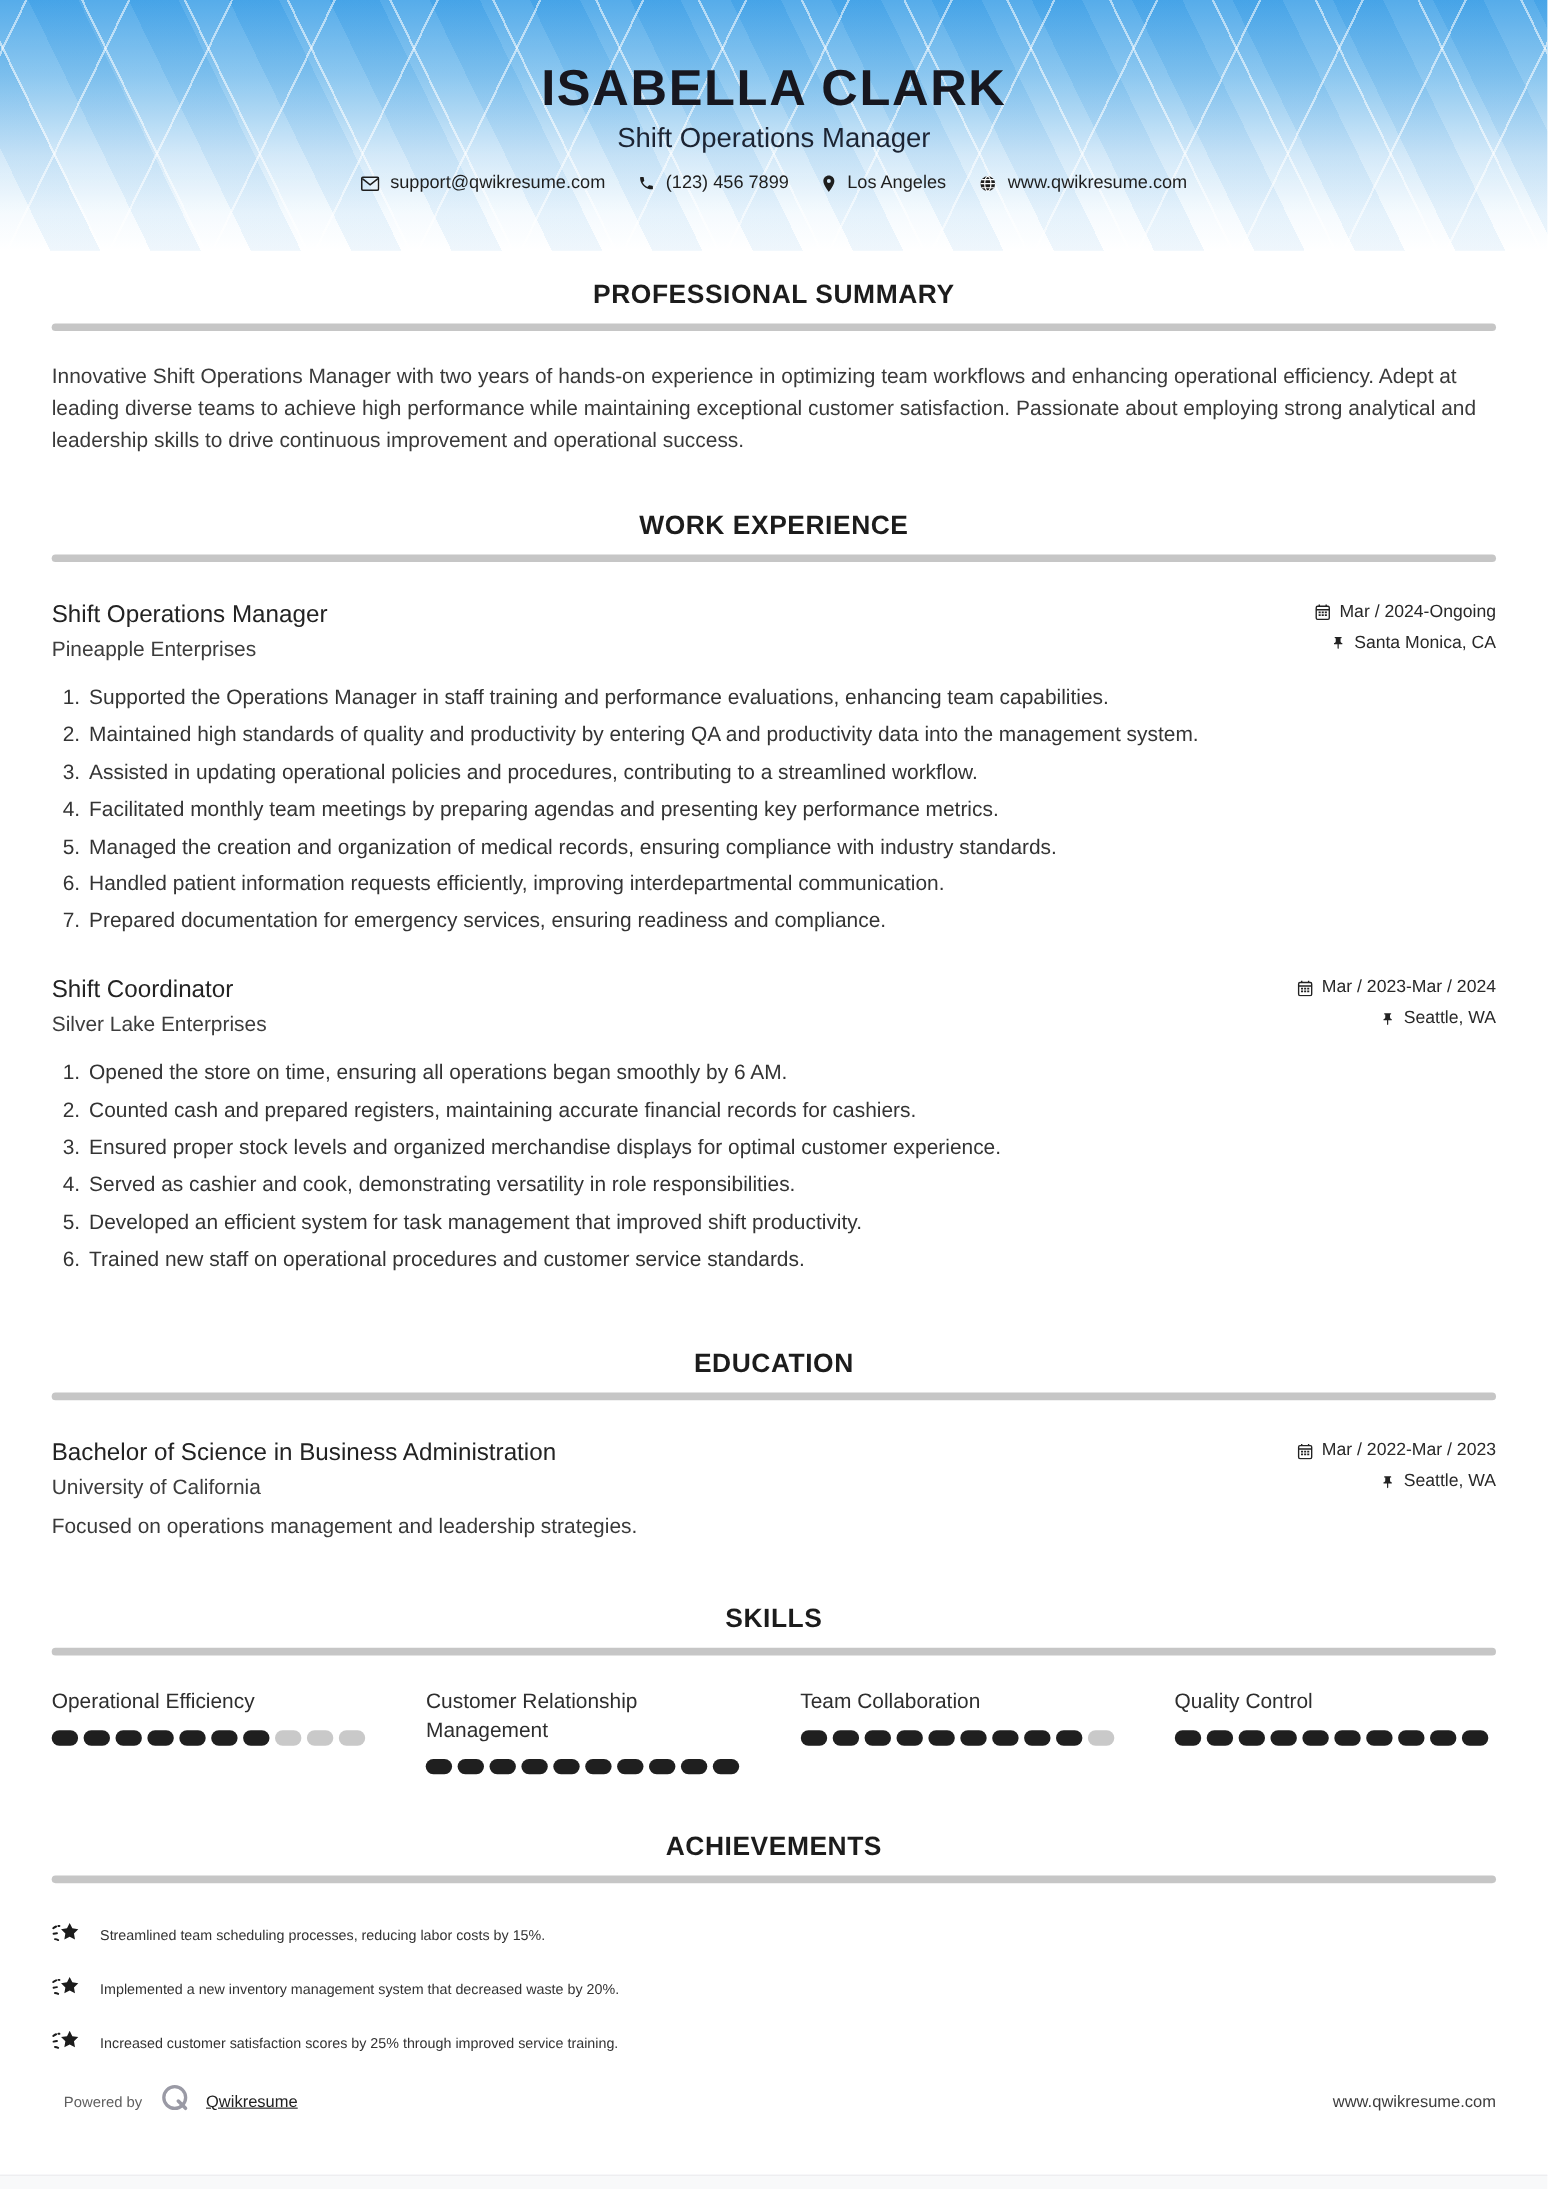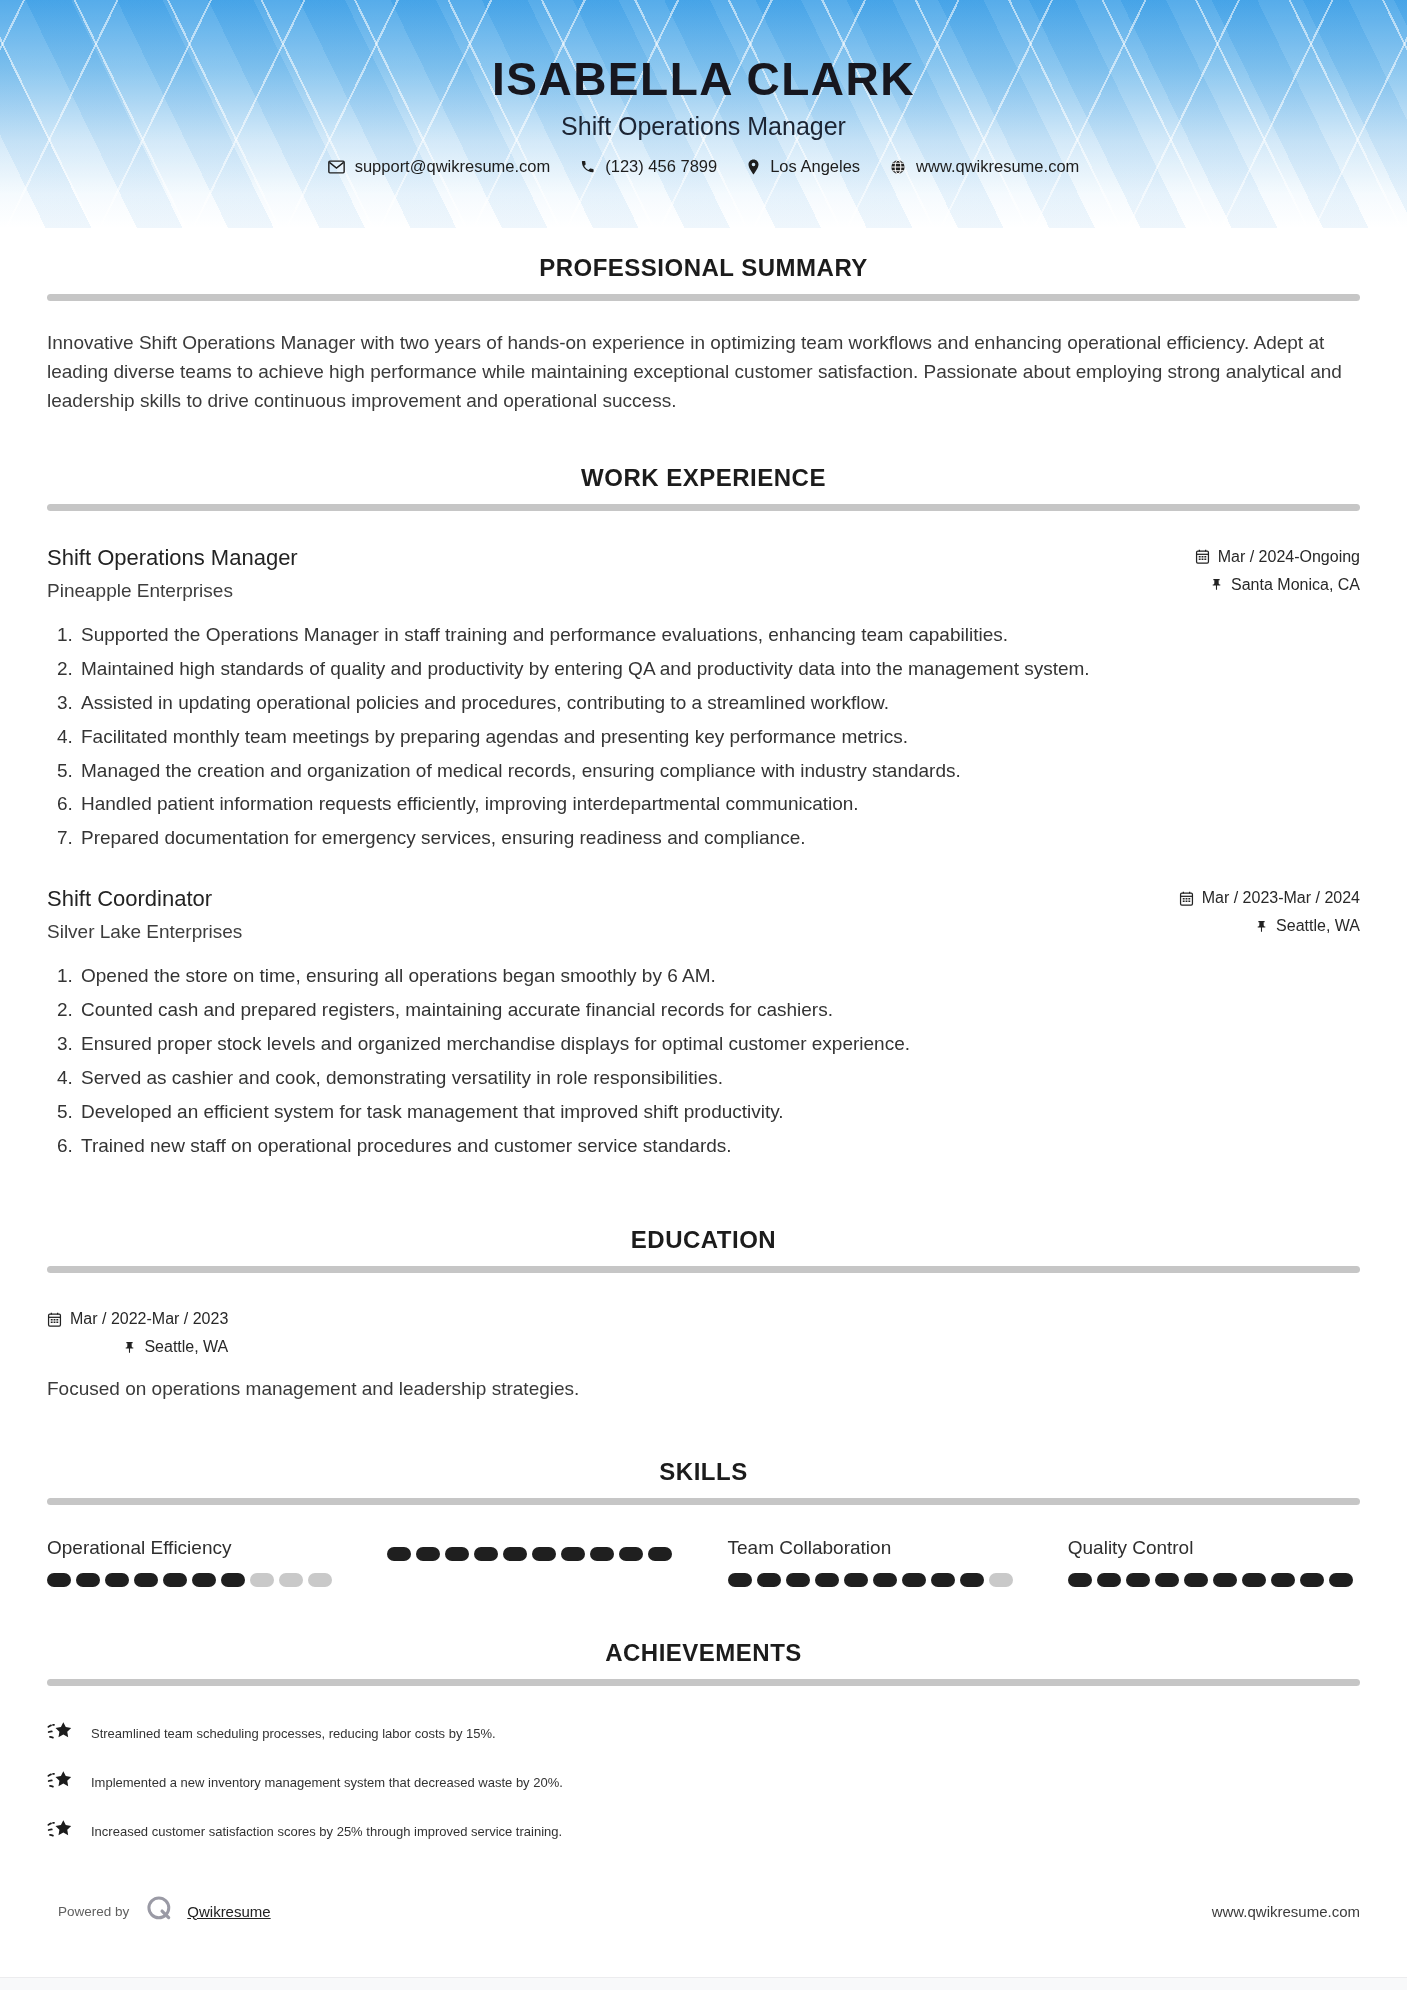--- a/index.html
+++ b/index.html
@@ -197,20 +197,24 @@
             <li>Developed an efficient system for task management that improved shift productivity.</li>
             <li>Trained new staff on operational procedures and customer service standards.</li>
           </ol>
   </div>
 </div>
 
     <div class="section-heading education-heading">EDUCATION</div>
     <div class="divider"></div>
     <div class="edu-item">
       <div class="job-head">
+        <div>
+          <div class="job-title">Bachelor of Science in Business Administration</div>
+          <div class="job-company">University of California</div>
+        </div>
         <div class="job-meta">
           <div class="meta-line">
             <span>
                 <svg width="15" height="15" viewBox="0 0 24 24">
                   <path fill="#222" d="M7 1v3M17 1v3" stroke="#222" stroke-width="2"></path>
                   <rect x="2.5" y="3.5" width="19" height="19" rx="2" fill="none" stroke="#222" stroke-width="2"></rect>
                   <path d="M2.5 8.5h19" stroke="#222" stroke-width="2"></path>
                   <path fill="#222" d="M6 11h3v2.5H6zM10.5 11h3v2.5h-3zM15 11h3v2.5h-3zM6 15h3v2.5H6zM10.5 15h3v2.5h-3zM15 15h3v2.5h-3z"></path>
                 </svg>
               </span>
@@ -242,20 +246,21 @@
             <span class="dot"></span>
             <span class="dot"></span>
             <span class="dot"></span>
             <span class="dot off"></span>
             <span class="dot off"></span>
             <span class="dot off"></span>
           </div>
   </div>
 
   <div>
+    <div class="skill-name">Customer Relationship Management</div>
     <div class="dots">
             <span class="dot"></span>
             <span class="dot"></span>
             <span class="dot"></span>
             <span class="dot"></span>
             <span class="dot"></span>
             <span class="dot"></span>
             <span class="dot"></span>
             <span class="dot"></span>
             <span class="dot"></span>

